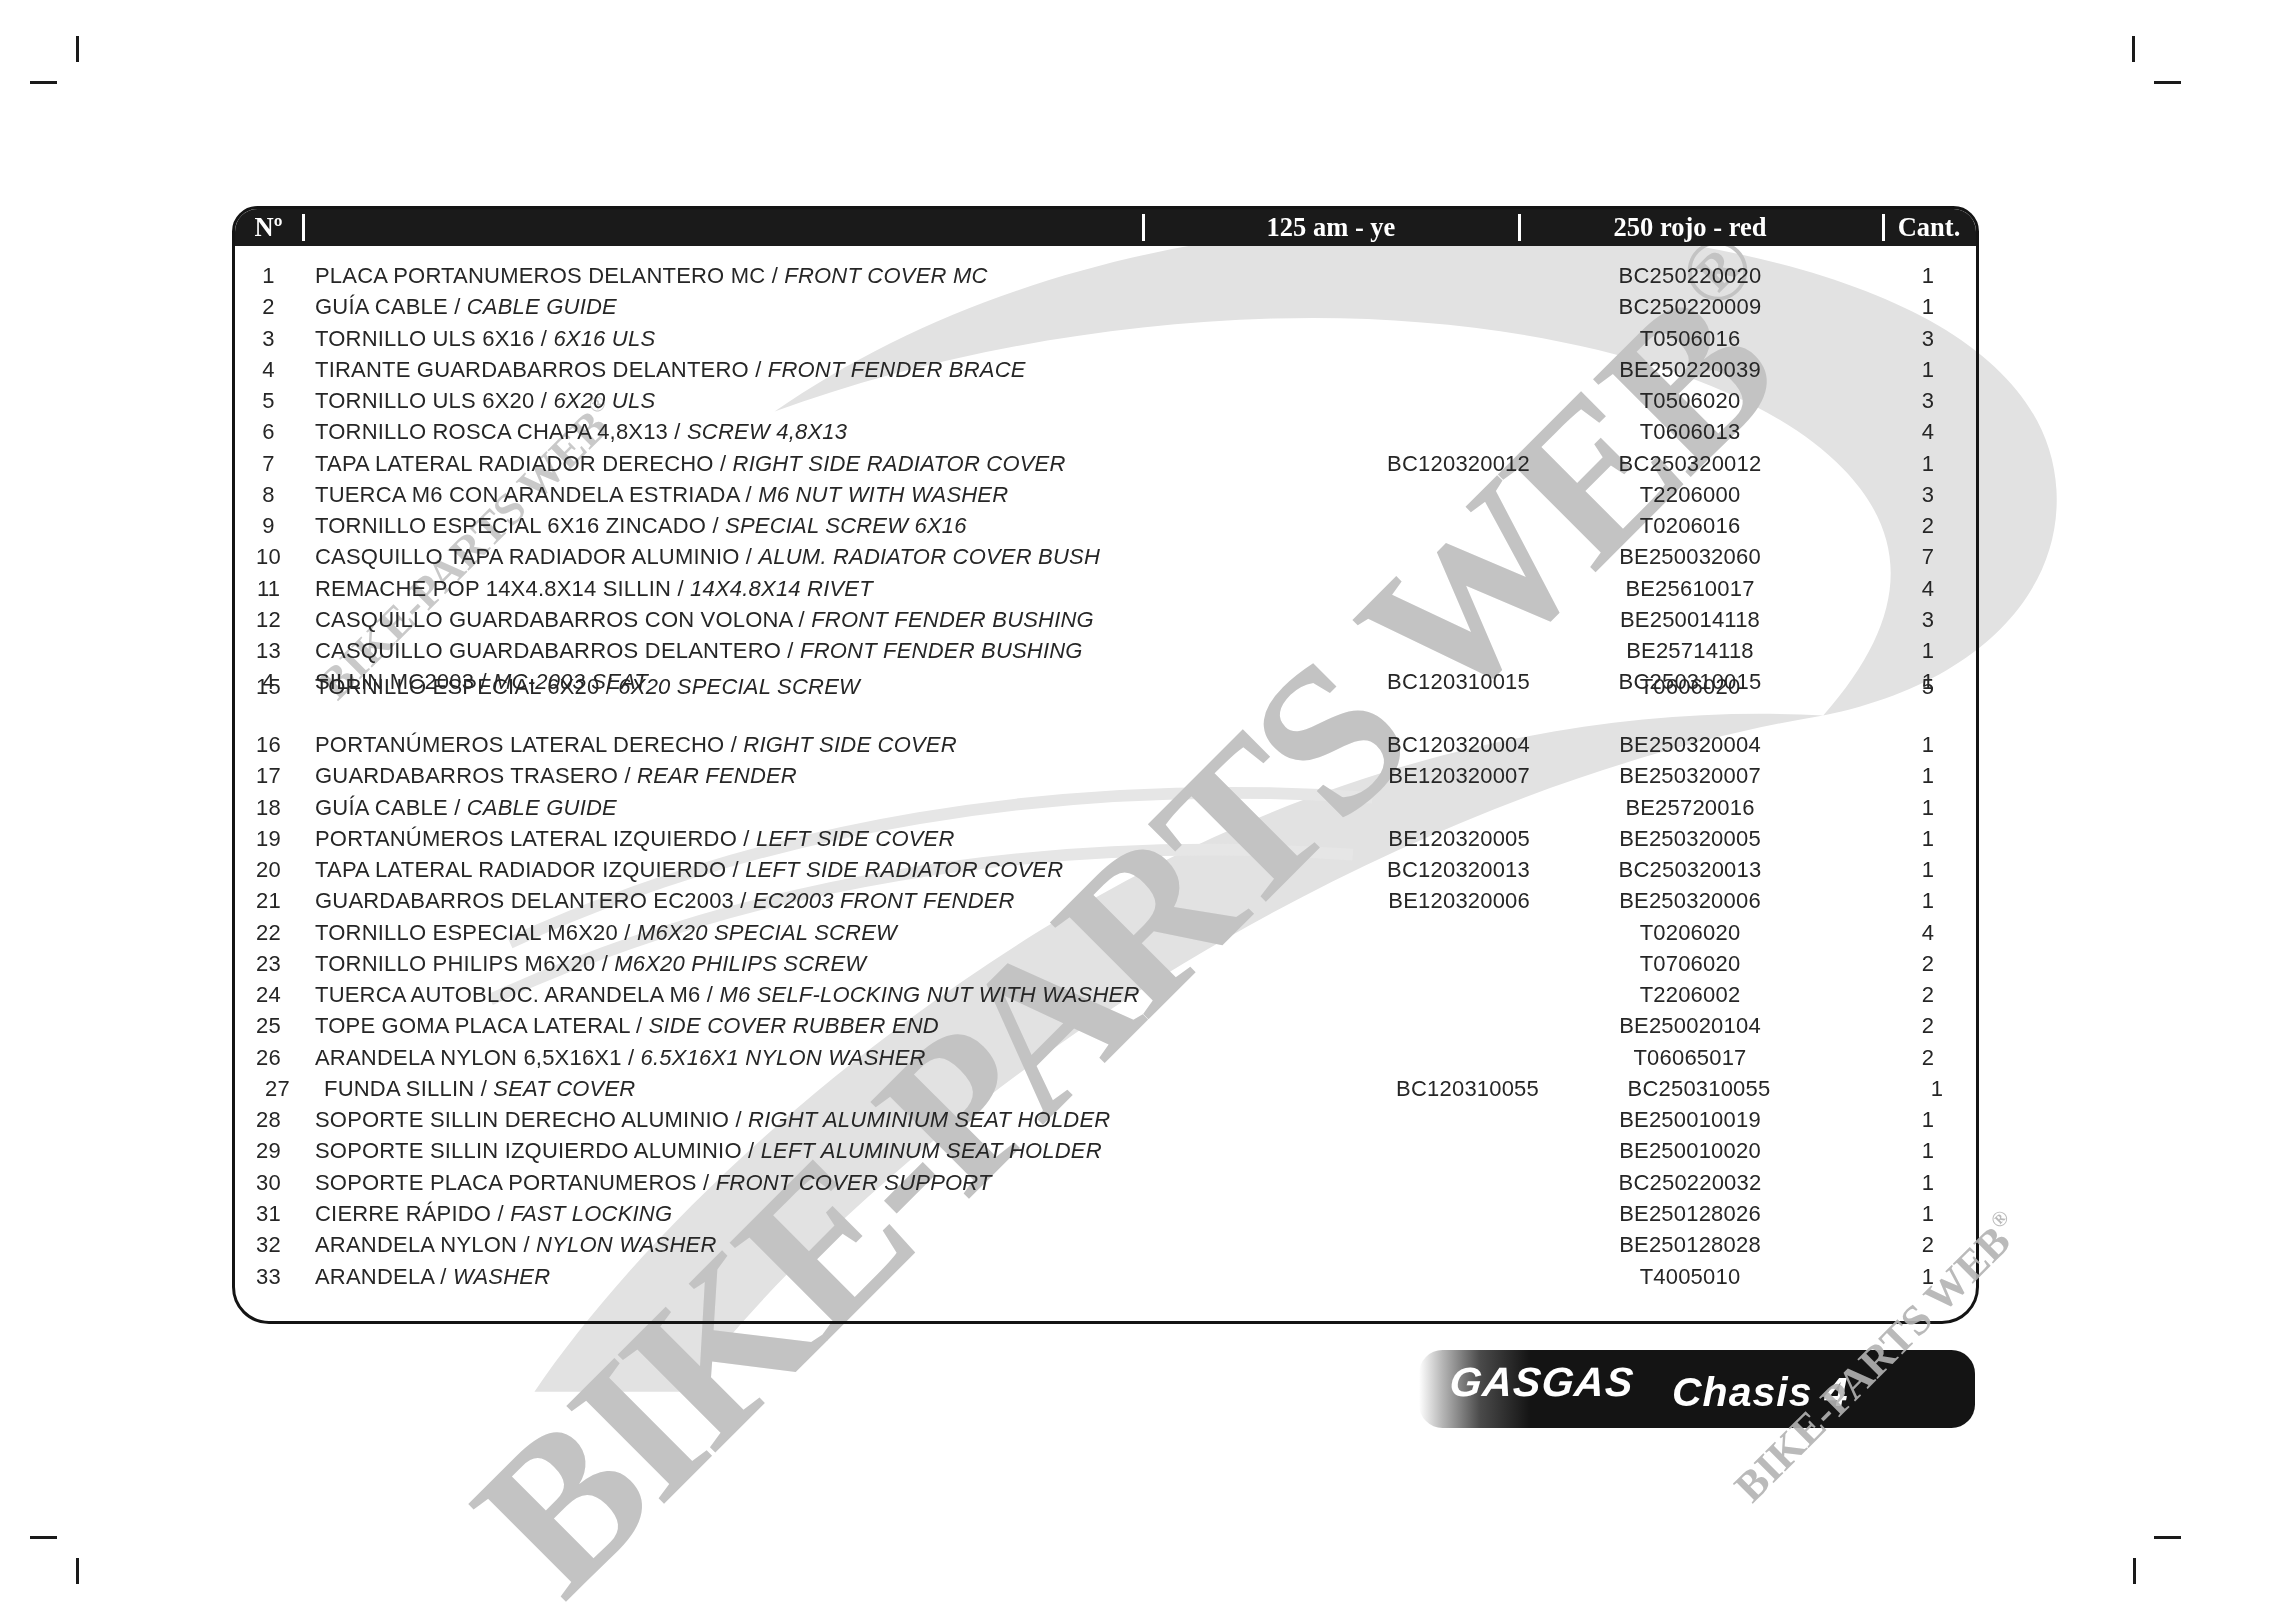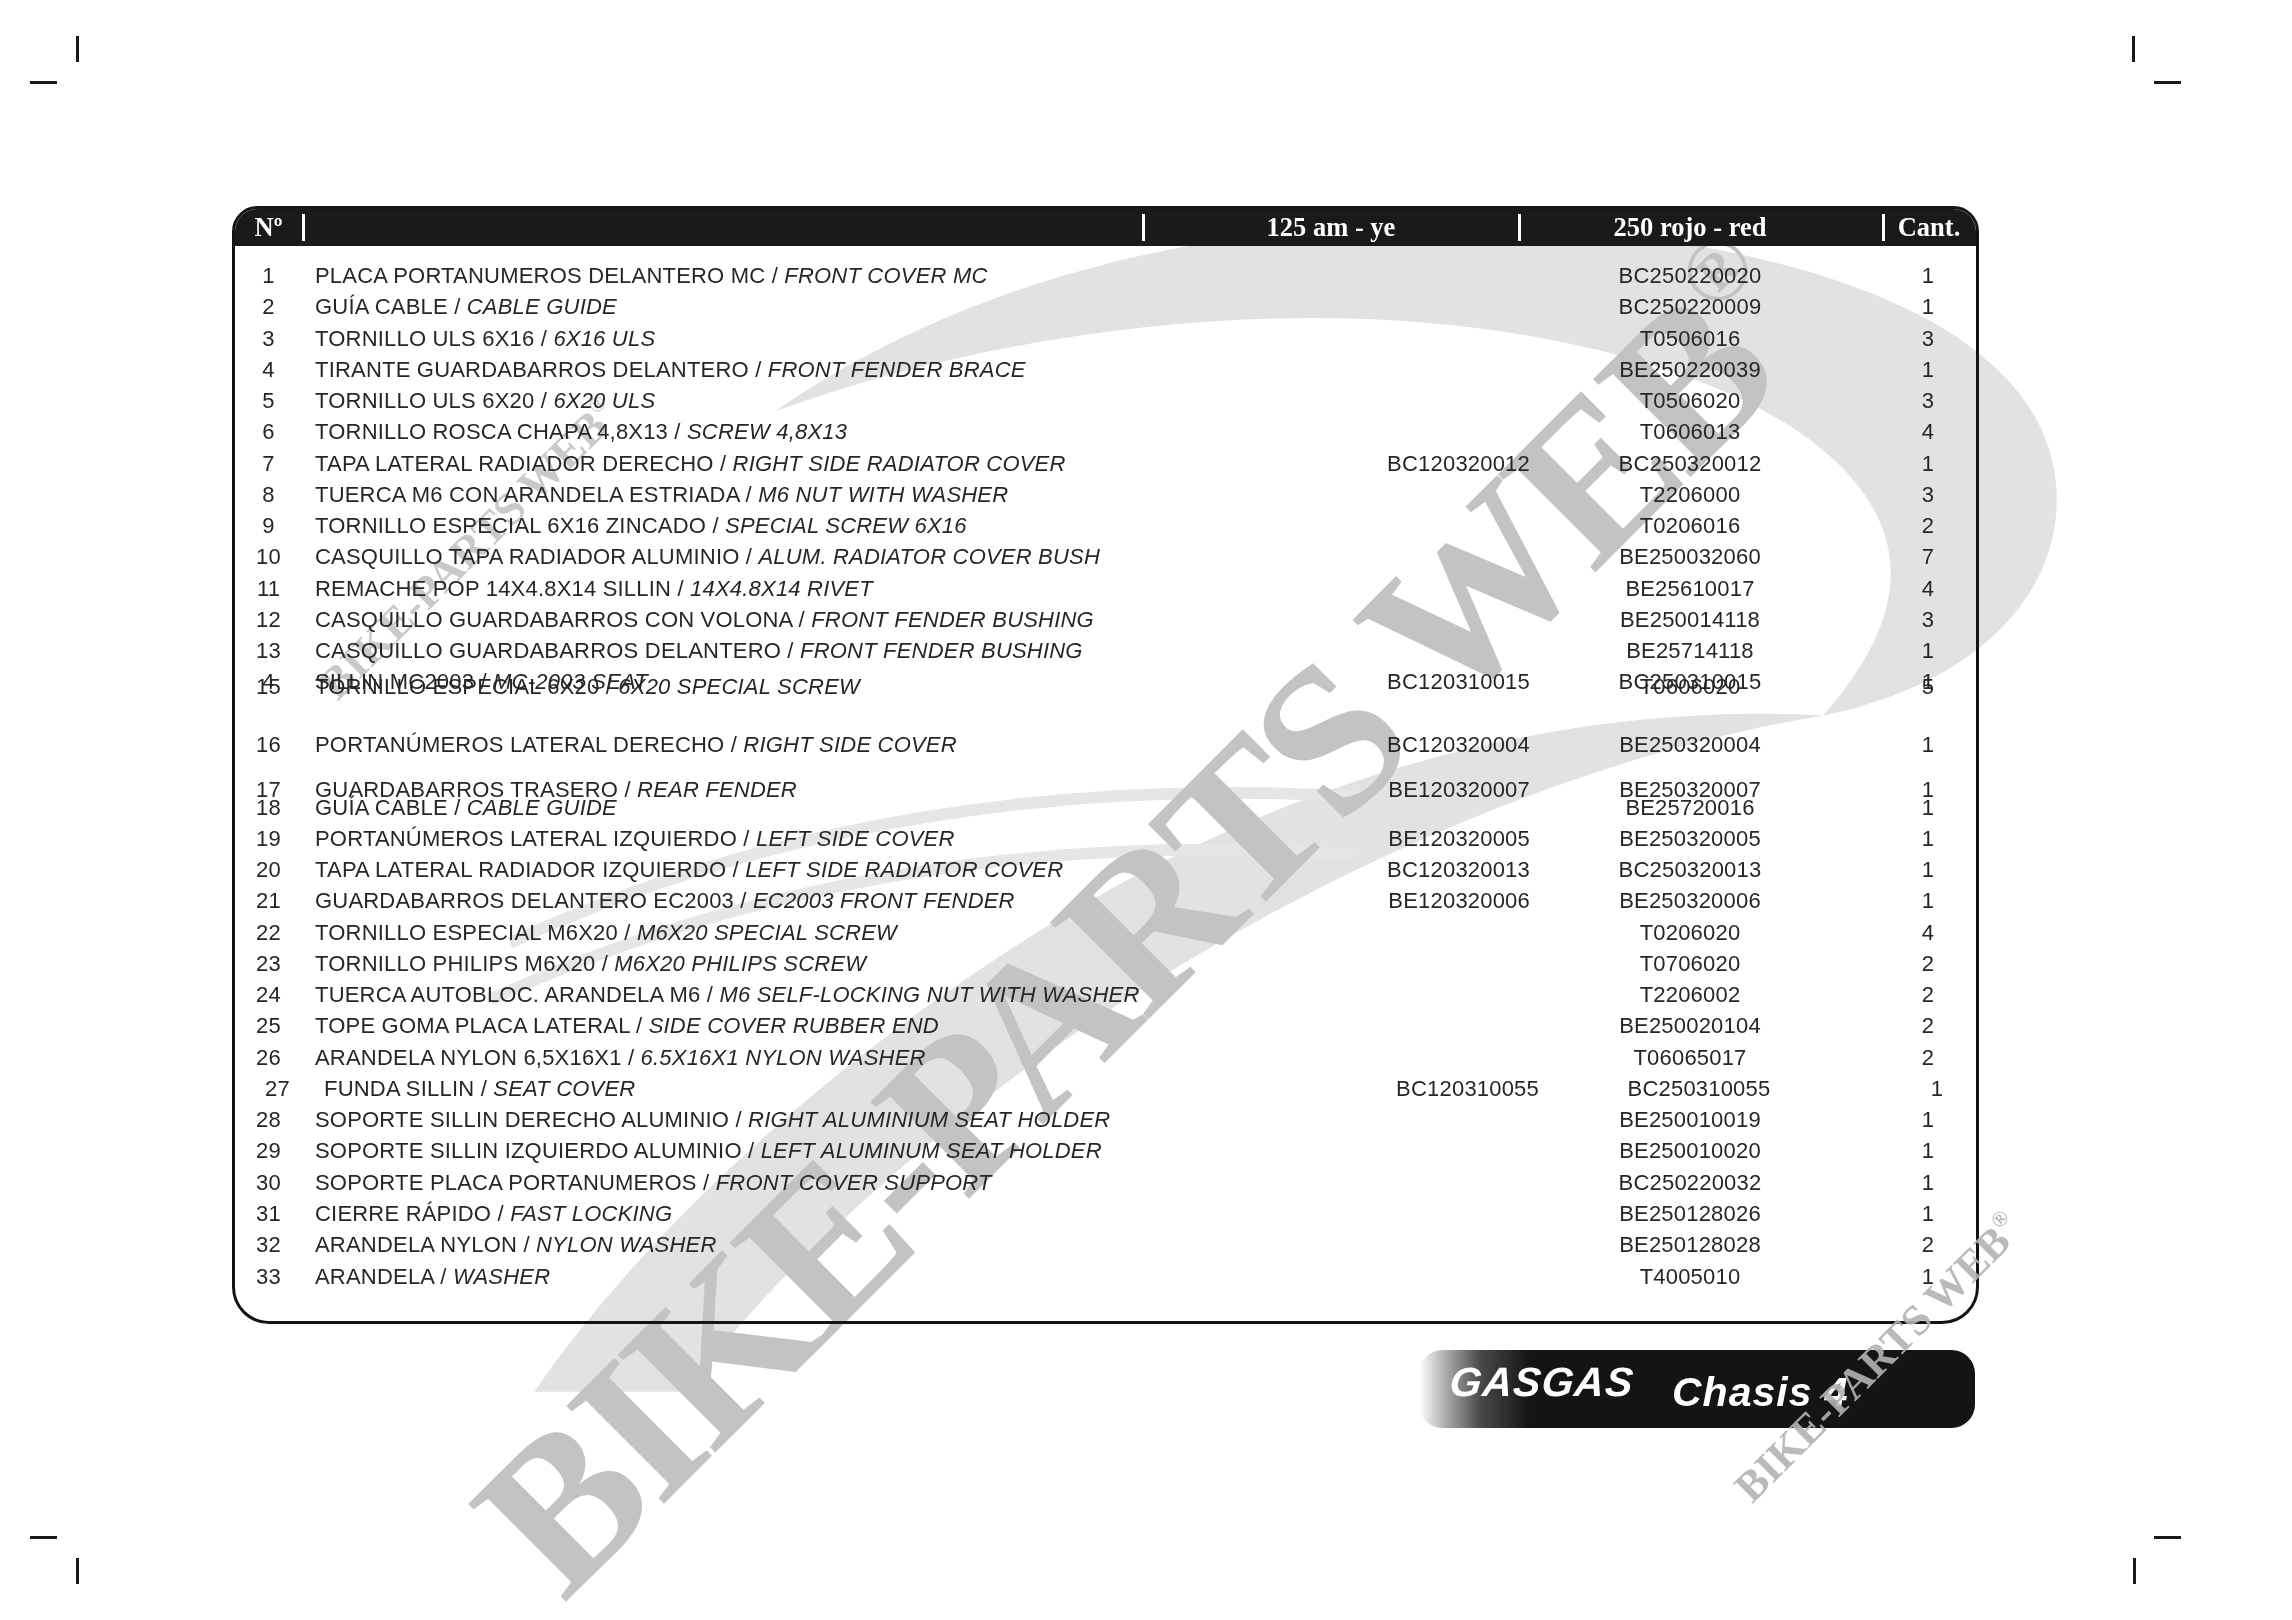--- a/index.html
+++ b/index.html
@@ -210,21 +210,21 @@
         <span class="c-250">T0606020</span>
         <span class="c-qty">5</span>
       </div>
       <div class="row" style="top: 520px;">
         <span class="c-num">16</span>
         <span class="c-desc"><span class="es">PORTANÚMEROS LATERAL DERECHO</span><span class="sep"> / </span><span class="en">RIGHT SIDE COVER</span></span>
         <span class="c-125">BC120320004</span>
         <span class="c-250">BE250320004</span>
         <span class="c-qty">1</span>
       </div>
-      <div class="row" style="top: 565px;">
+      <div class="row" style="top: 551px;">
         <span class="c-num">17</span>
         <span class="c-desc"><span class="es">GUARDABARROS TRASERO</span><span class="sep"> / </span><span class="en">REAR FENDER</span></span>
         <span class="c-125">BE120320007</span>
         <span class="c-250">BE250320007</span>
         <span class="c-qty">1</span>
       </div>
       <div class="row" style="top: 583px;">
         <span class="c-num">18</span>
         <span class="c-desc"><span class="es">GUÍA CABLE</span><span class="sep"> / </span><span class="en">CABLE GUIDE</span></span>
         <span class="c-125"></span>

